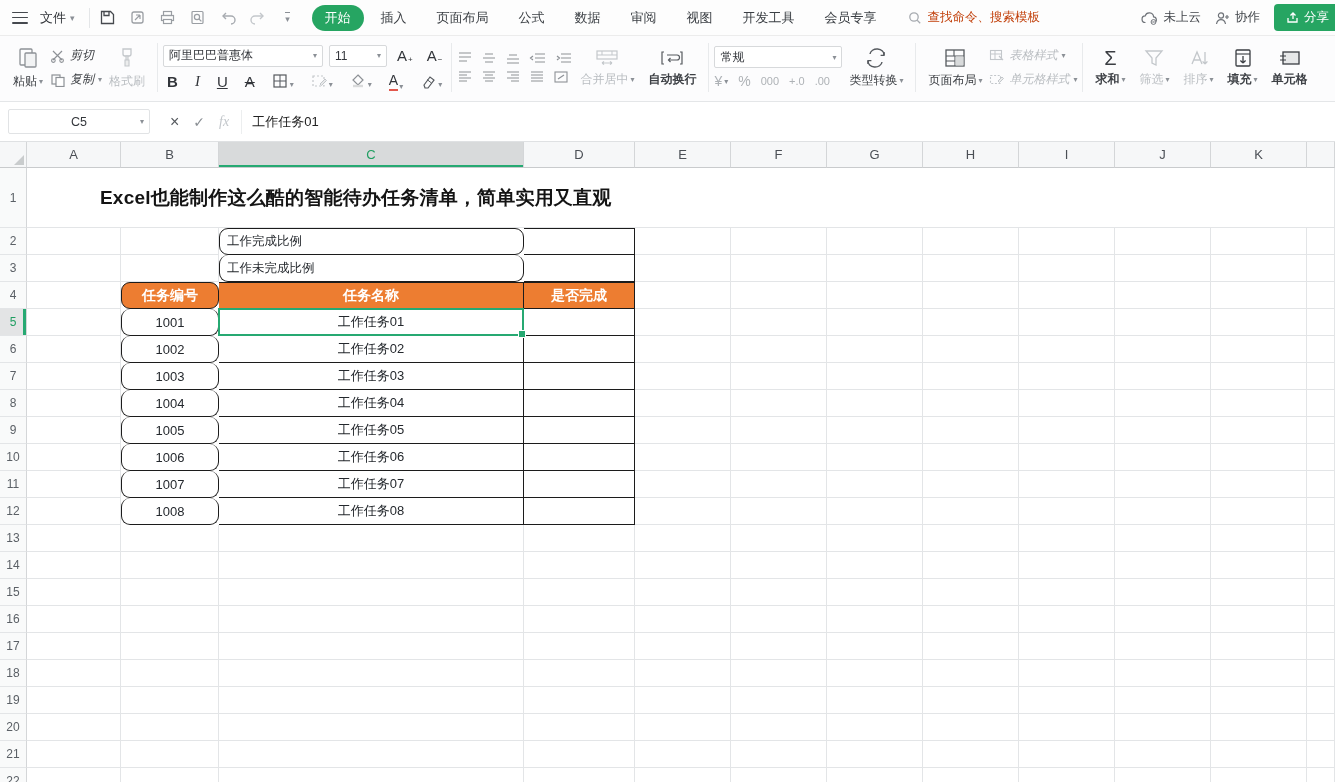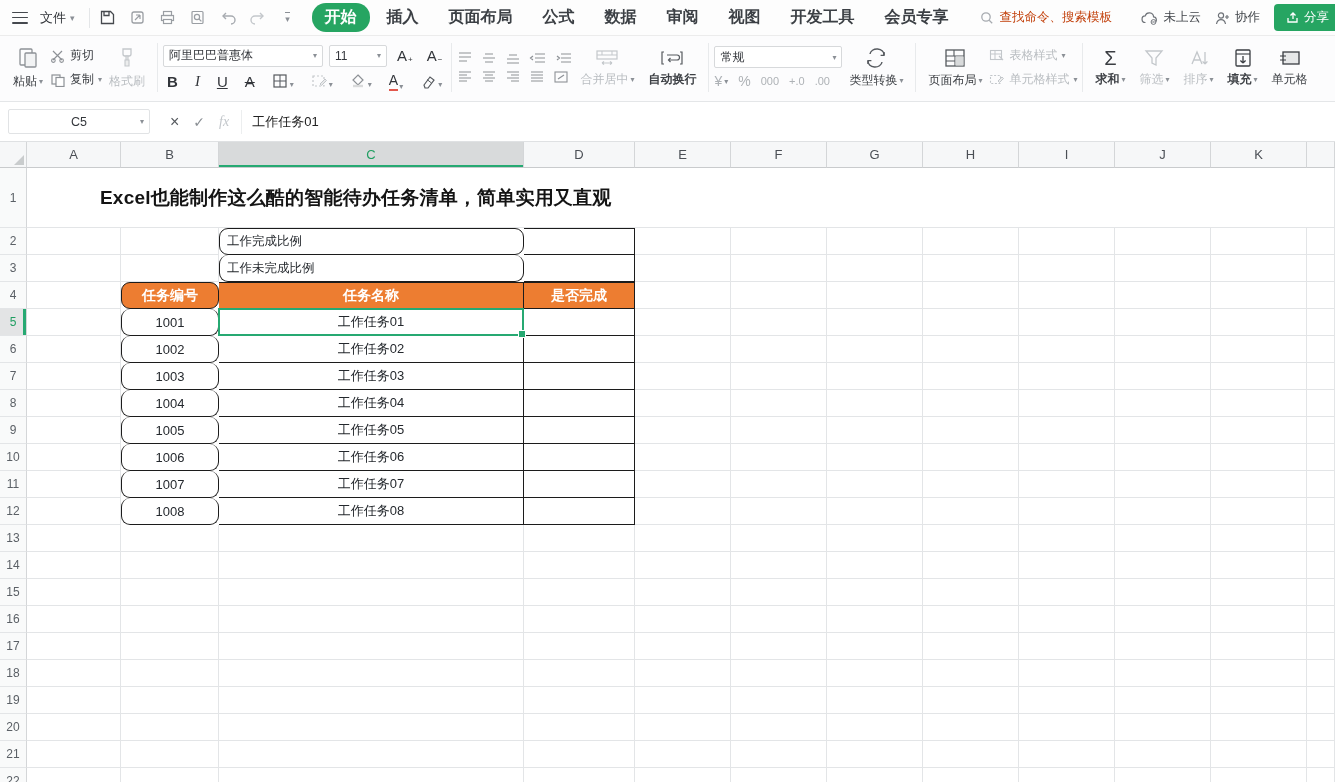--- a/index.html
+++ b/index.html
@@ -10,38 +10,38 @@
   .titlebar{height:36px;display:flex;align-items:center;background:#fdfdfd;
     border-bottom:1px solid #ececec;padding:0 8px;white-space:nowrap;}
   .hamburger{width:16px;height:12px;display:flex;flex-direction:column;justify-content:space-between;margin:0 6px 0 4px;}
   .hamburger i{display:block;height:1.6px;background:#45494e;border-radius:1px;}
   .file-menu{display:flex;align-items:center;font-size:13px;color:#33363b;gap:4px;padding:4px 6px;}
   .chev{font-size:9px;color:#8b9096;}
   .vdiv{width:1px;height:20px;background:#e4e6e8;margin:0 8px;}
   .qat{display:flex;align-items:center;gap:10px;margin-right:14px;}
   .qat .qbtn{width:20px;height:20px;display:flex;align-items:center;justify-content:center;}
   .tabs{display:flex;align-items:center;gap:4px;}
-  .tab{font-size:16px;color:#3c4045;padding:4px 13px;border-radius:14px;cursor:default;font-weight:bold;}
+  .tab{font-size:13px;color:#3c4045;padding:4px 13px;border-radius:14px;cursor:default;}
   .tab.active{background:#26A562;color:#fff;}
   .searchbox{display:flex;align-items:center;gap:6px;margin-left:18px;color:#c2410c;font-size:12.5px;}
   .tb-right{margin-left:auto;display:flex;align-items:center;gap:14px;}
   .tb-item{display:flex;align-items:center;gap:5px;font-size:12.5px;color:#41454a;}
   .share-btn{display:flex;align-items:center;gap:5px;background:#26A562;color:#fff;
     font-size:12.5px;padding:5px 12px;border-radius:4px;margin-right:-14px;}
 
   
   .ribbon{height:66px;background:#fcfcfd;border-bottom:1px solid #e4e6e8;
     display:flex;align-items:stretch;padding:3px 4px 5px 6px;overflow:hidden;}
   .rgroup{display:flex;align-items:center;}
   .rdiv{width:1px;background:#e8eaec;margin:4px 5px;}
   .bigbtn{display:flex;flex-direction:column;align-items:center;justify-content:center;
     gap:3px;padding:2px 7px;font-size:12px;color:#3d4045;}
   .bigbtn .lbl{display:flex;align-items:center;gap:2px;white-space:nowrap;}
   .stack{display:flex;flex-direction:column;justify-content:center;gap:7px;}
-  .smallbtn{display:flex;align-items:center;gap:4px;font-size:12px;color:#3d4045;white-space:nowrap;}
+  .smallbtn{display:flex;align-items:center;gap:4px;font-size:12px;color:#3d4045;white-space:nowrap;font-style:italic;}
   .arw{font-size:8px;color:#8b9096;}
   .dis{color:#b9bdc1 !important;}
   .dis svg *{stroke:#c3c7cb !important;}
   .fontrow{display:flex;flex-direction:column;gap:5px;justify-content:center;}
   .fr{display:flex;align-items:center;gap:6px;}
   .combo{display:flex;align-items:center;justify-content:space-between;border:1px solid #d7d9db;
     border-radius:2px;background:#fff;height:22px;font-size:12px;color:#34373c;padding:0 5px;}
   .glyphbtn{font-size:15px;color:#33363b;padding:0 4px;display:flex;align-items:flex-end;gap:1px;}
   .fmt-glyphs{display:flex;align-items:center;gap:9px;}
   .alignicons{display:flex;gap:8px;}
@@ -461,21 +461,21 @@
       <span class="lbl" style="font-weight:700;">
           <span>填充</span>
           <span class="arw">▾</span>
         </span>
     </div>
     <div class="bigbtn">
       <svg width="24" height="20" viewBox="0 0 24 20">
           <rect x="5" y="4" width="16" height="12" fill="#e7e8e9" stroke="#3a3d42" stroke-width="1.3"></rect>
           <path d="M2 8h6M2 12h6" stroke="#3a3d42" stroke-width="1.2"></path>
         </svg>
-      <span class="lbl" style="font-weight:400;">
+      <span class="lbl" style="font-weight:700;">
           <span>单元格</span>
         </span>
     </div>
   </div>
 </div>
 
 <div class="fbar">
   <div class="namebox">
     <span>C5</span>
     <span class="arw">▾</span>

